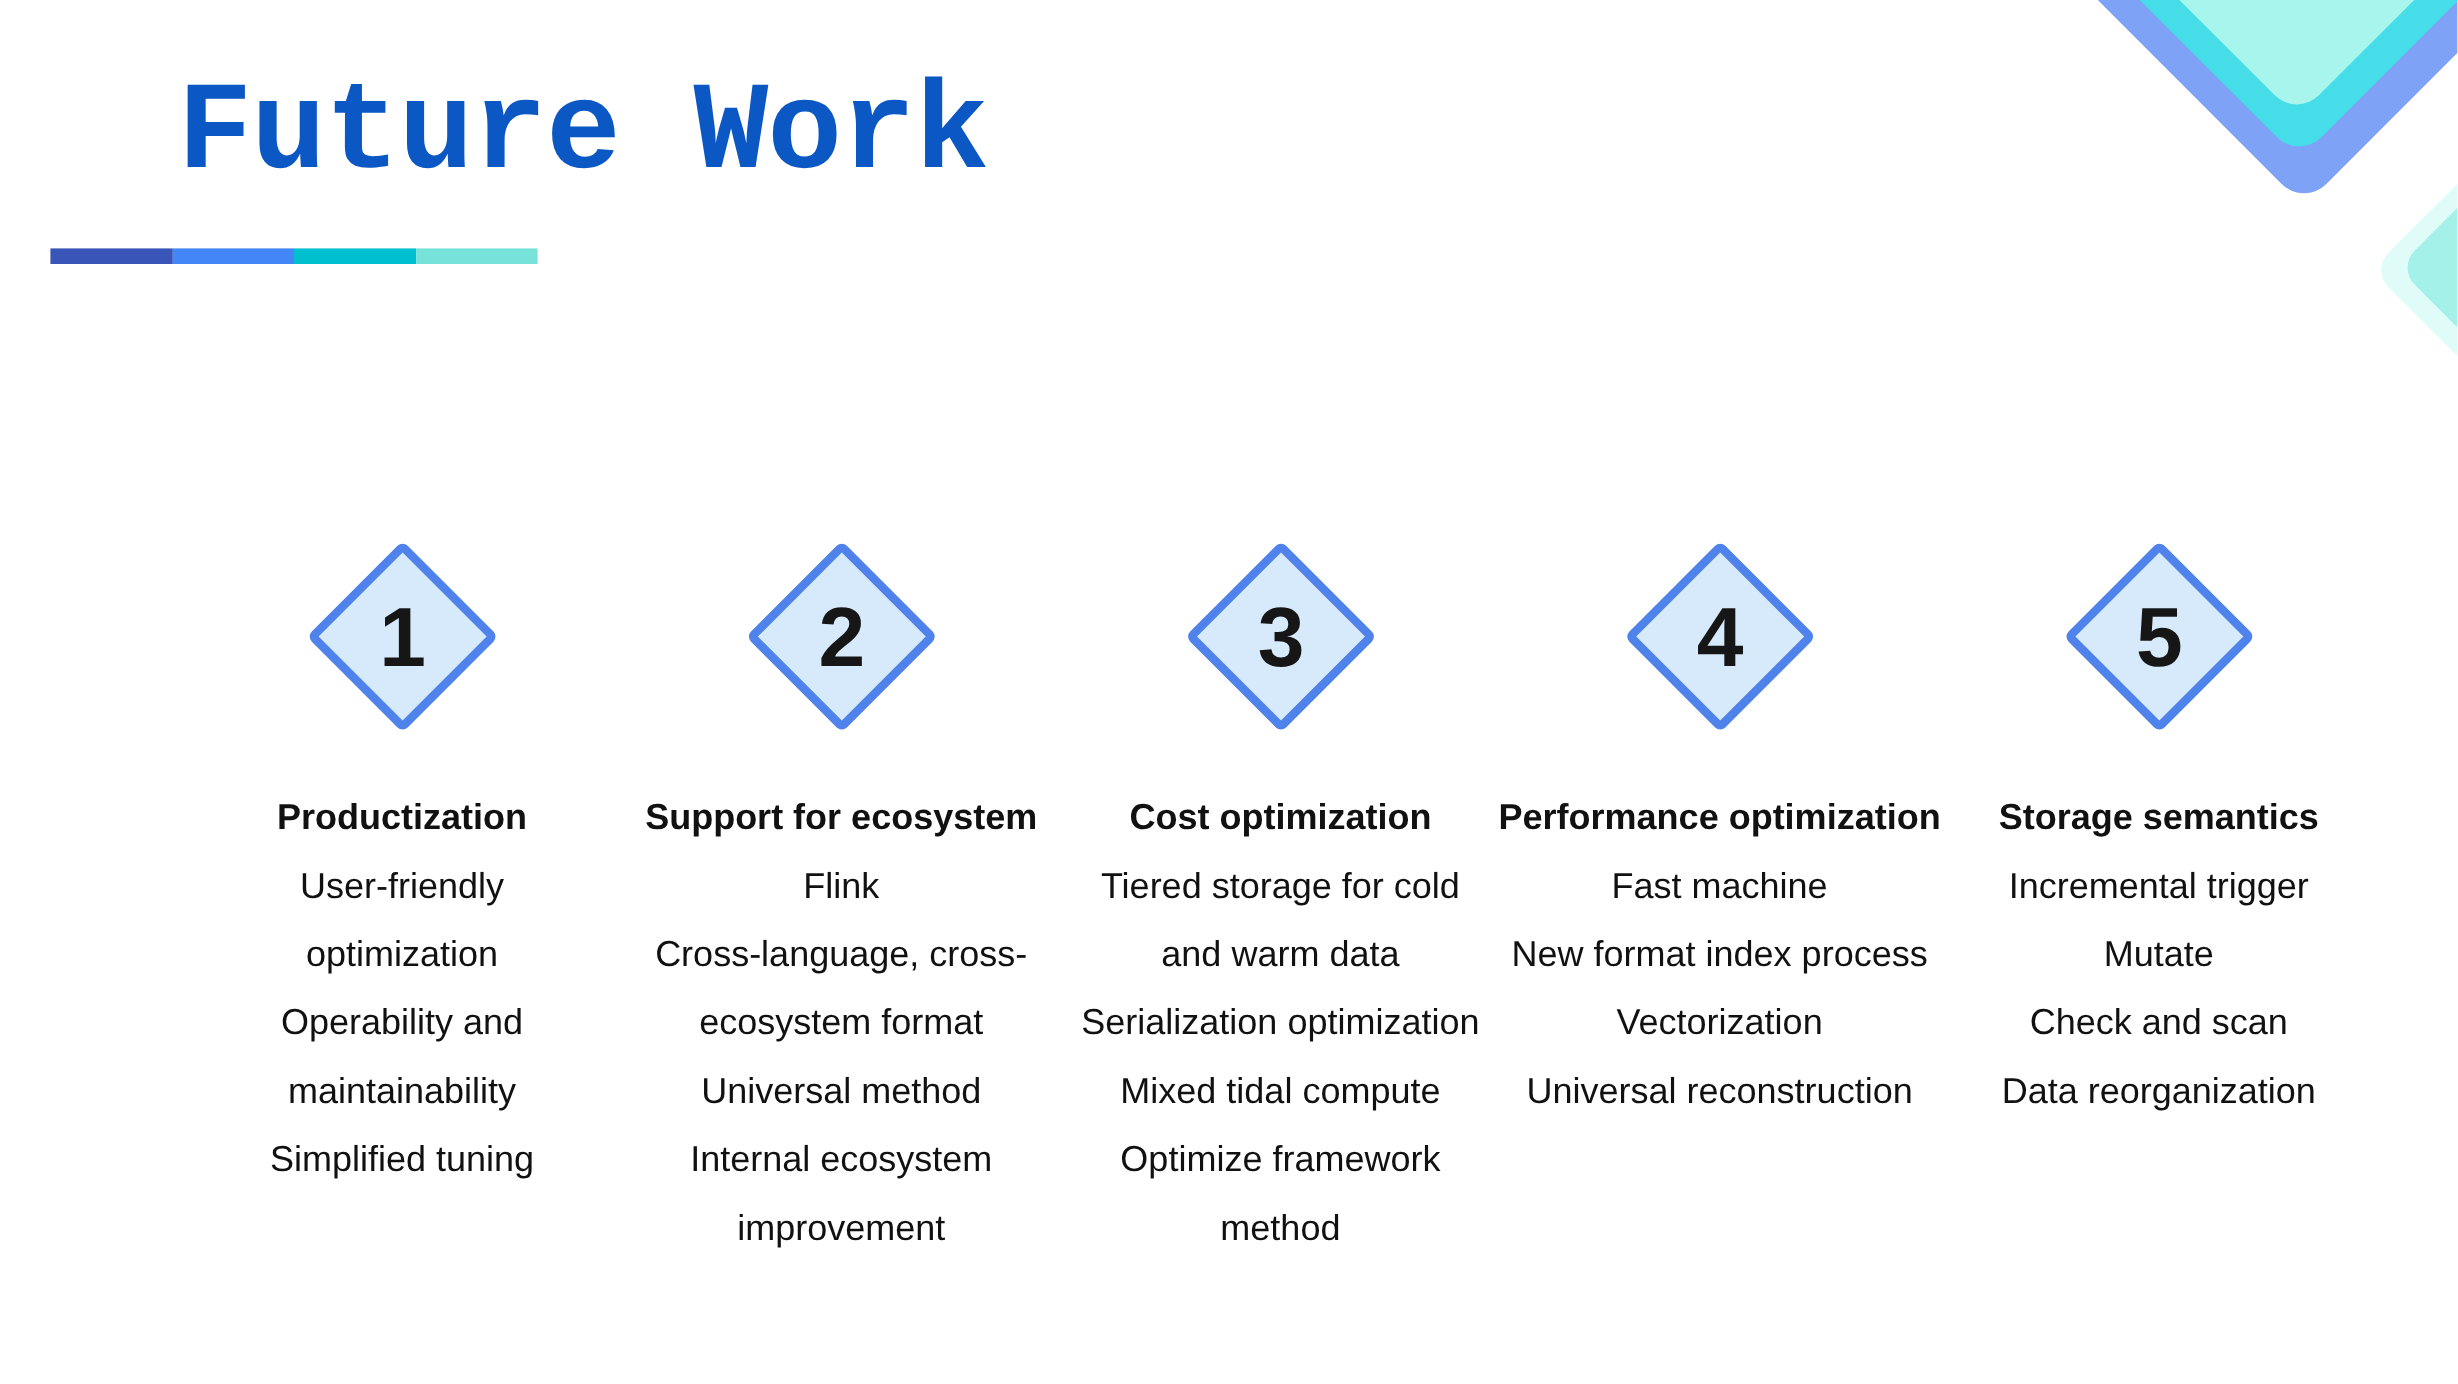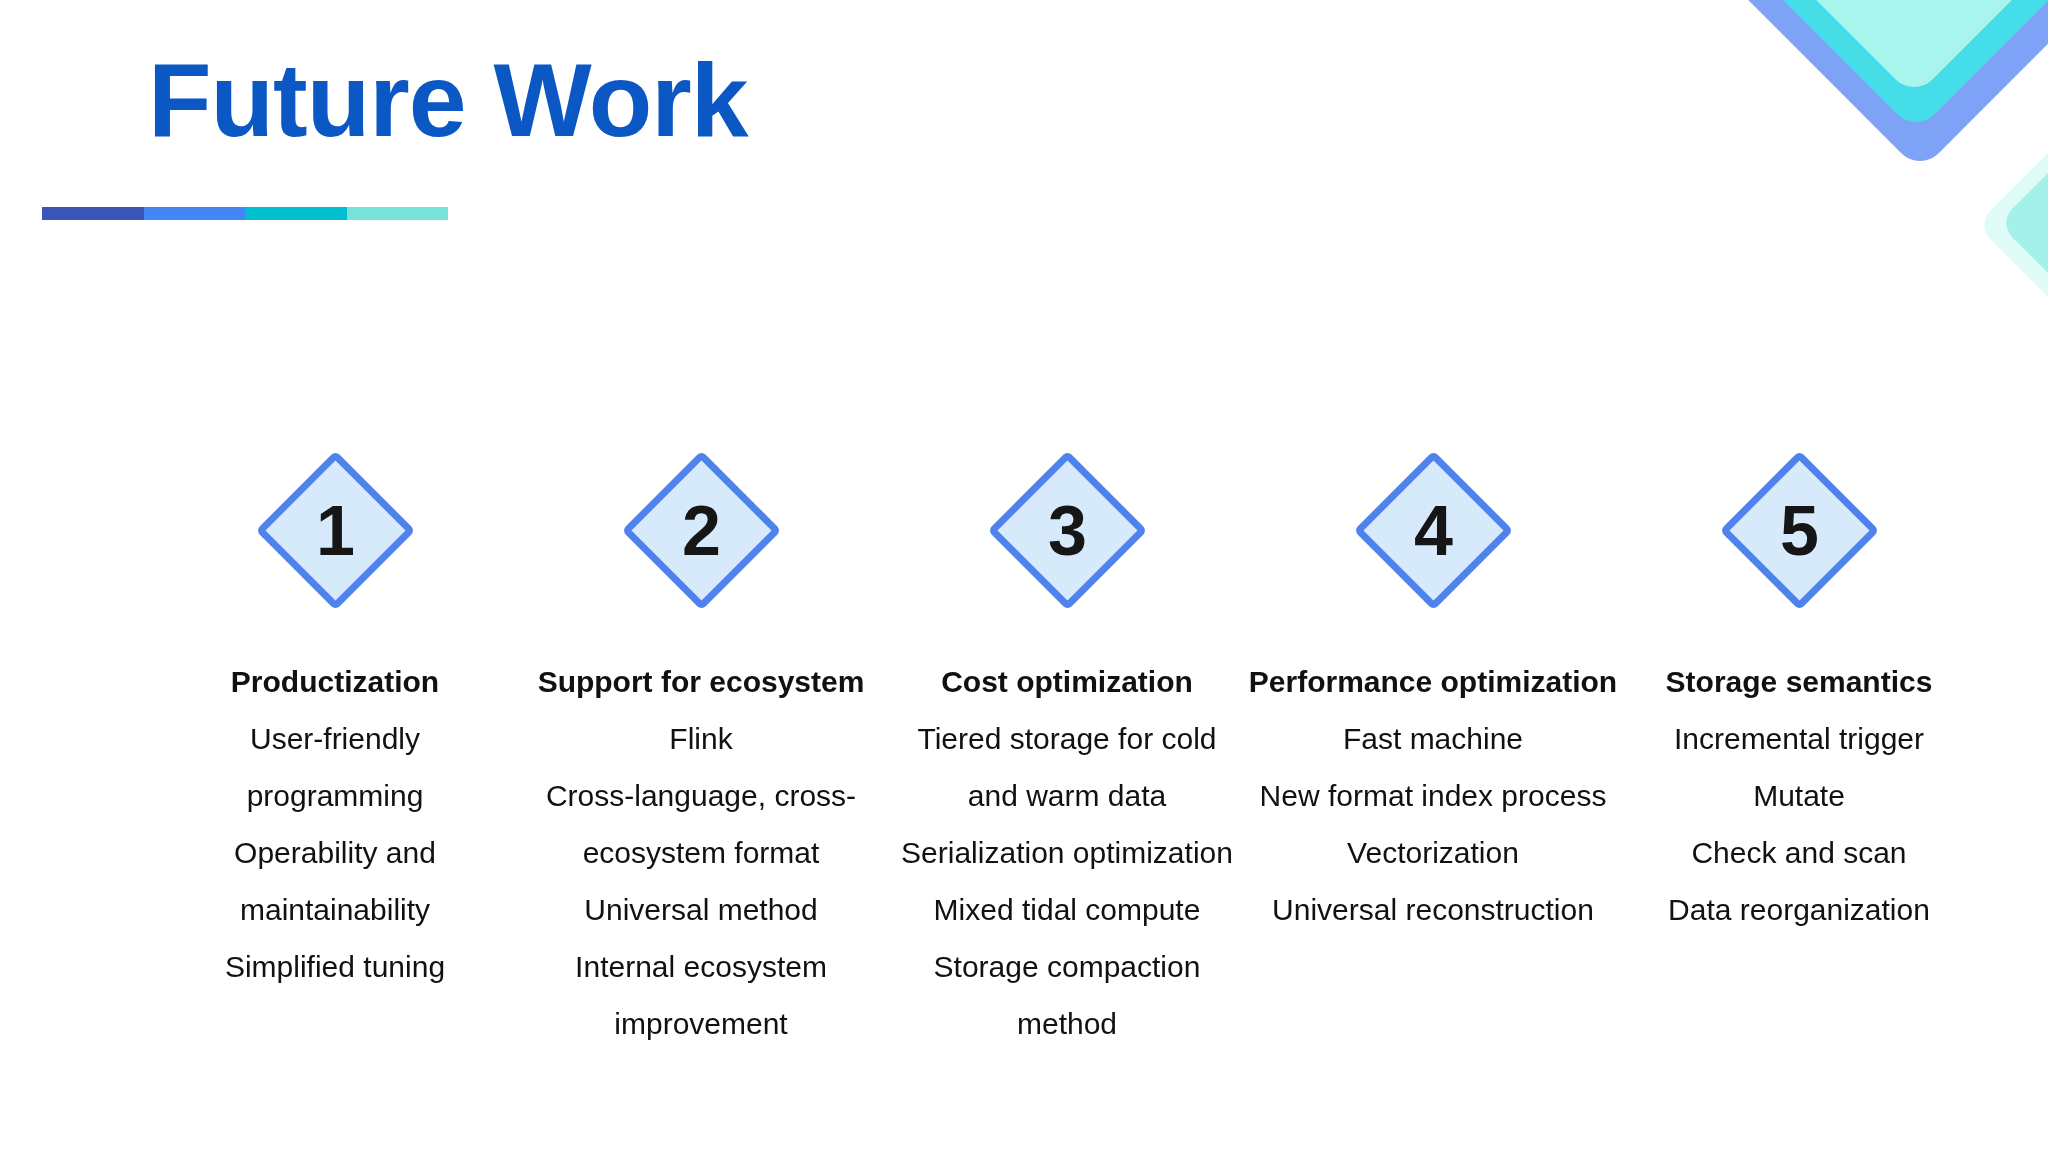--- a/index.html
+++ b/index.html
@@ -26,28 +26,29 @@
     width:280px;height:280px;
     transform:rotate(45deg);
     border-radius:20px;
   }
   .deco-small-outer{ left:2034px; top:85px; z-index:1; }
   .deco-small-inner{ left:2056px; top:83px; z-index:2; }
 
   
   .title{
     position:absolute;
-    left:148px; top:48px;
+    left:148px; top:60px;
     font-size:104px;
     font-weight:700;
     line-height:1;
     letter-spacing:-1px;
     color:var(--title-color,#0B57C4);
     white-space:nowrap;
     z-index:5;
+    font-family:Liberation Mono, monospace;
   }
   .accent-bar{
     position:absolute;
     left:42px; top:207px;
     width:406px; height:13px;
     display:flex;
     z-index:5;
   }
   .bar-seg{ flex:1; height:100%; }
 
@@ -125,21 +126,21 @@
 
   <div class="columns">
       <div class="column">
         <div class="diamond-wrap">
           <div class="diamond">
             <span class="num">1</span>
           </div>
         </div>
         <div class="col-title">Productization</div>
         <div class="col-line">User-friendly</div>
-        <div class="col-line">programming</div>
+        <div class="col-line">optimization</div>
         <div class="col-line">Operability and</div>
         <div class="col-line">maintainability</div>
         <div class="col-line">Simplified tuning</div>
       </div>
       <div class="column">
         <div class="diamond-wrap">
           <div class="diamond">
             <span class="num">2</span>
           </div>
         </div>
@@ -155,21 +156,21 @@
         <div class="diamond-wrap">
           <div class="diamond">
             <span class="num">3</span>
           </div>
         </div>
         <div class="col-title">Cost optimization</div>
         <div class="col-line">Tiered storage for cold</div>
         <div class="col-line">and warm data</div>
         <div class="col-line">Serialization optimization</div>
         <div class="col-line">Mixed tidal compute</div>
-        <div class="col-line">Storage compaction</div>
+        <div class="col-line">Optimize framework</div>
         <div class="col-line">method</div>
       </div>
       <div class="column">
         <div class="diamond-wrap">
           <div class="diamond">
             <span class="num">4</span>
           </div>
         </div>
         <div class="col-title">Performance optimization</div>
         <div class="col-line">Fast machine</div>

